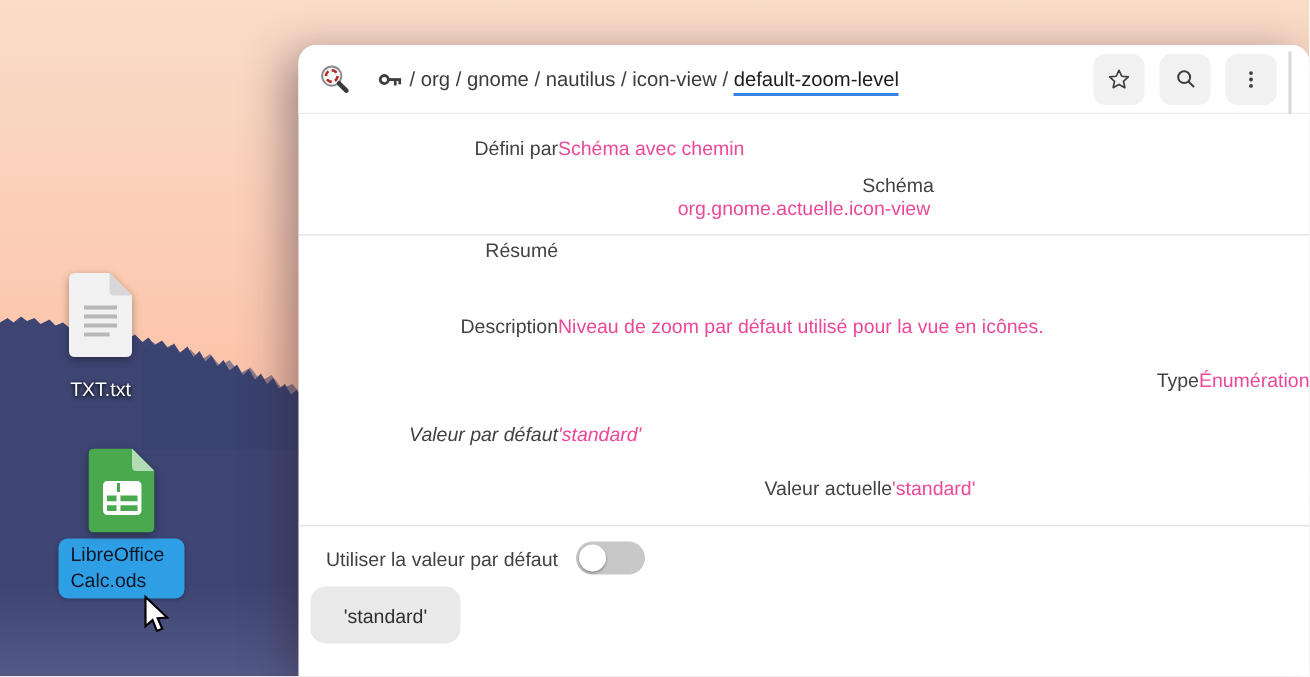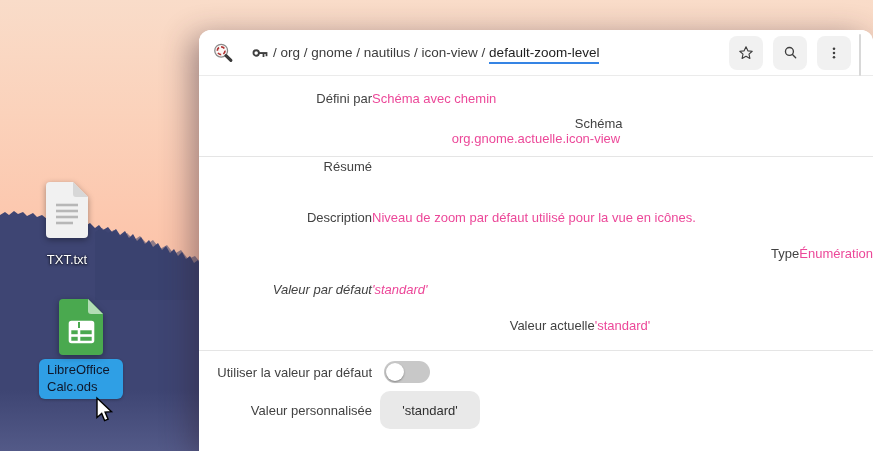--- a/index.html
+++ b/index.html
@@ -178,18 +178,17 @@
     <div class="sep" style="top:320px;"></div>
 
     <div class="row" style="top:324px;">
       <div class="lbl">Utiliser la valeur par défaut</div>
       <button class="switch">
         <span class="knob"></span>
       </button>
     </div>
 
     <div class="row" style="top:361px;height:38px;">
-      <div class="lbl">Valeur personnalisée</div>
       <button class="value-btn">'standard'</button>
     </div>
 
   </div>
 </div>
 
 </body></html>

